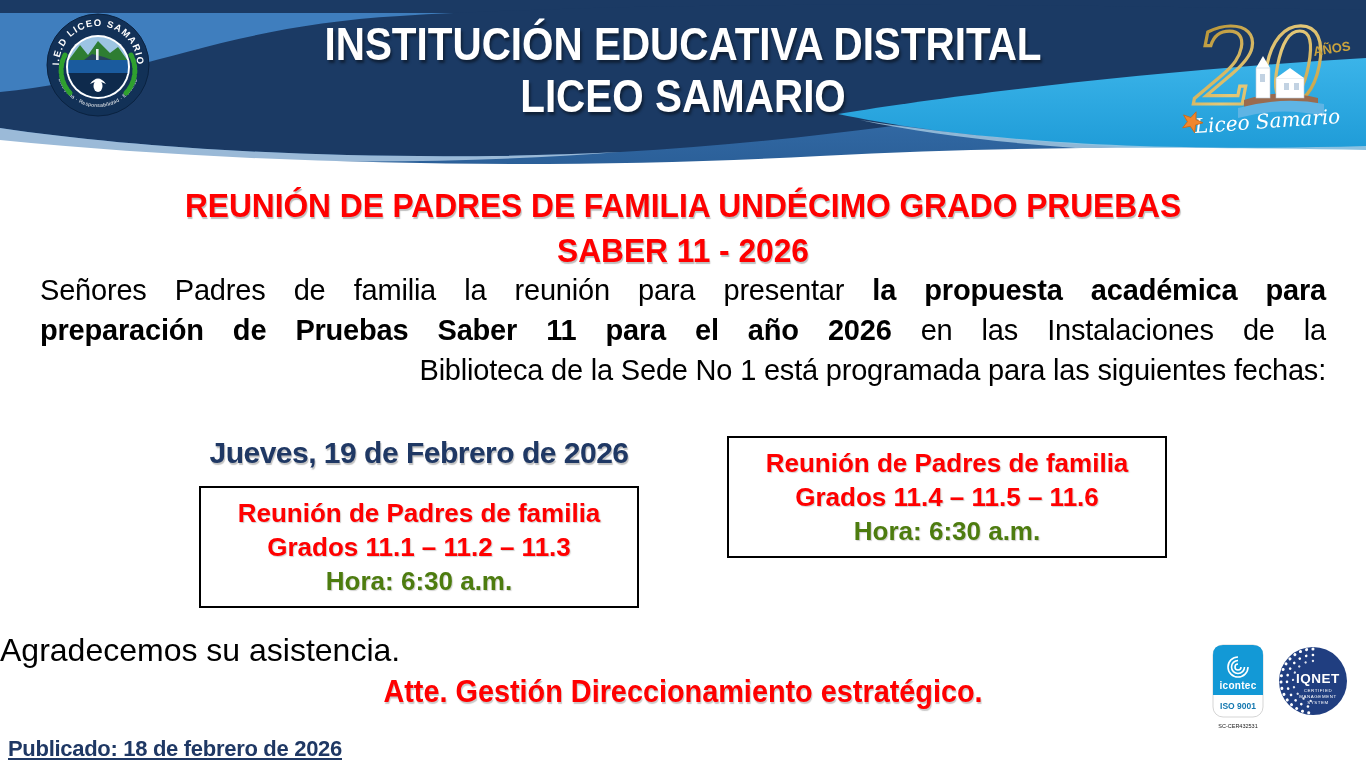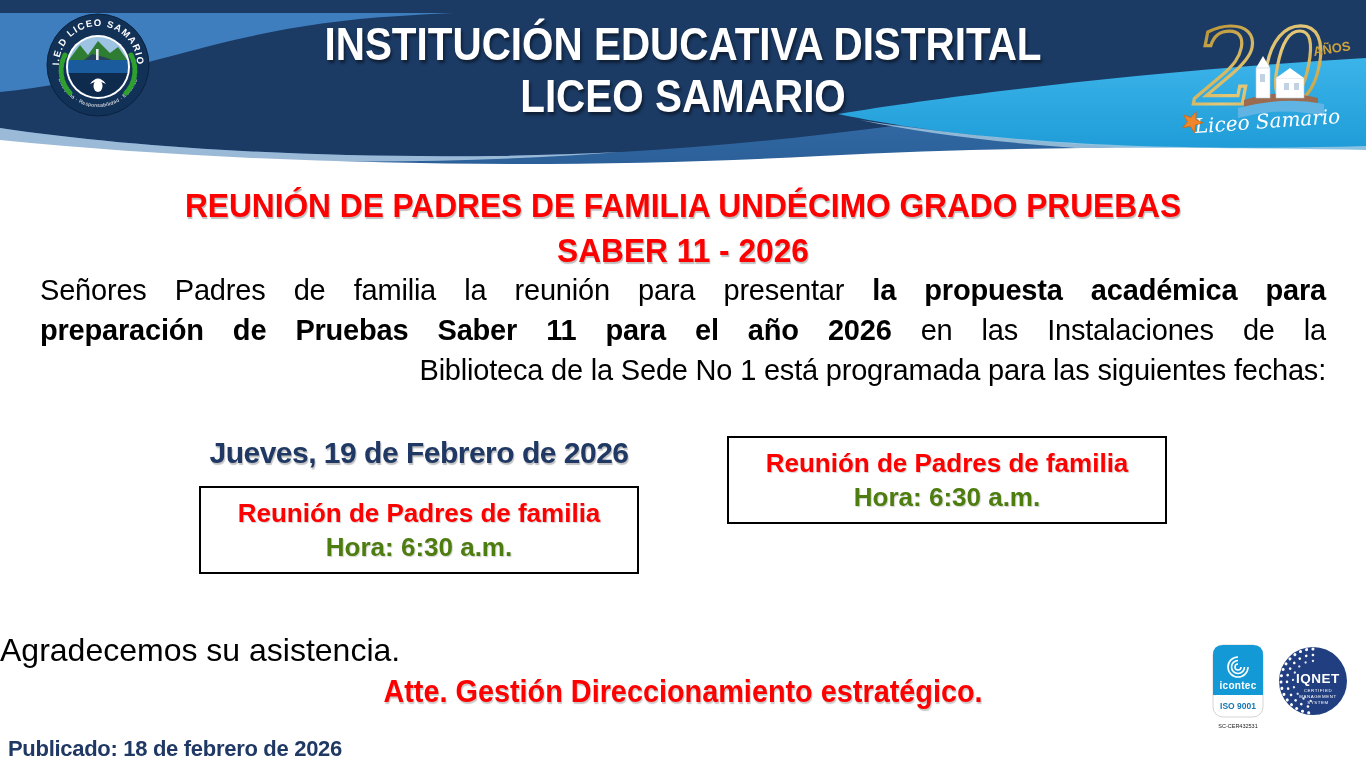--- a/index.html
+++ b/index.html
@@ -30,21 +30,21 @@
     text-shadow:1px 2px 1px rgba(100,100,100,.4);margin-bottom:16px;white-space:nowrap;}
   .session-box{border:2px solid #000;background:#fff;padding:8px 2px 8px;font-weight:bold;
     font-size:26px;line-height:34px;text-shadow:1px 1px 1px rgba(120,120,120,.35);}
   .session-box .red{color:#f00;}
   .session-box .time{color:#4d7c0f;}
 
   .closing{position:absolute;top:632px;left:0;width:100%;font-size:32px;color:#000;}
   .signature{position:absolute;top:674px;left:0;width:100%;text-align:center;font-size:31px;
     color:#f00;font-weight:bold;transform:scaleX(0.93);text-shadow:1px 2px 1px rgba(120,120,120,.4);}
   .published{position:absolute;top:736px;left:8px;color:#1f3864;font-weight:bold;
-    font-size:22px;letter-spacing:-.3px;}
+    font-size:22px;letter-spacing:-.3px;text-decoration:underline;}
   .certs{position:absolute;top:640px;left:1205px;}
 </style>
 </head>
 <body>
 
 <div class="slide">
 
   <svg class="header-wave" width="1366" height="172" viewBox="0 0 1366 172">
     <defs>
       <linearGradient id="gBlue" x1="0" y1="0" x2="0" y2="1">
@@ -137,26 +137,28 @@
     <div class="jline"><span>Señores Padres de familia la reunión para presentar </span><b>la propuesta académica para</b></div>
     <div class="jline"><b>preparación de Pruebas Saber 11 para el año 2026</b><span> en las Instalaciones de la</span></div>
     <div class="lline">Biblioteca de la Sede No 1 está programada para las siguientes fechas:</div>
   </div>
 
   <div class="sessions">
     <div class="session">
       <div class="session-date">Jueves, 19 de Febrero de 2026</div>
       <div class="session-box">
         <div class="red">Reunión de Padres de familia</div>
+        <div class="red">Grados 11.1 – 11.2 – 11.3</div>
         <div class="time">Hora: 6:30 a.m.</div>
       </div>
     </div>
     <div class="session">
       <div class="session-box">
         <div class="red">Reunión de Padres de familia</div>
+        <div class="red">Grados 11.4 – 11.5 – 11.6</div>
         <div class="time">Hora: 6:30 a.m.</div>
       </div>
     </div>
   </div>
 
   <div class="closing">Agradecemos su asistencia.</div>
   <div class="signature">Atte. Gestión Direccionamiento estratégico.</div>
 
   <div class="published">Publicado: 18 de febrero de 2026</div>
 

